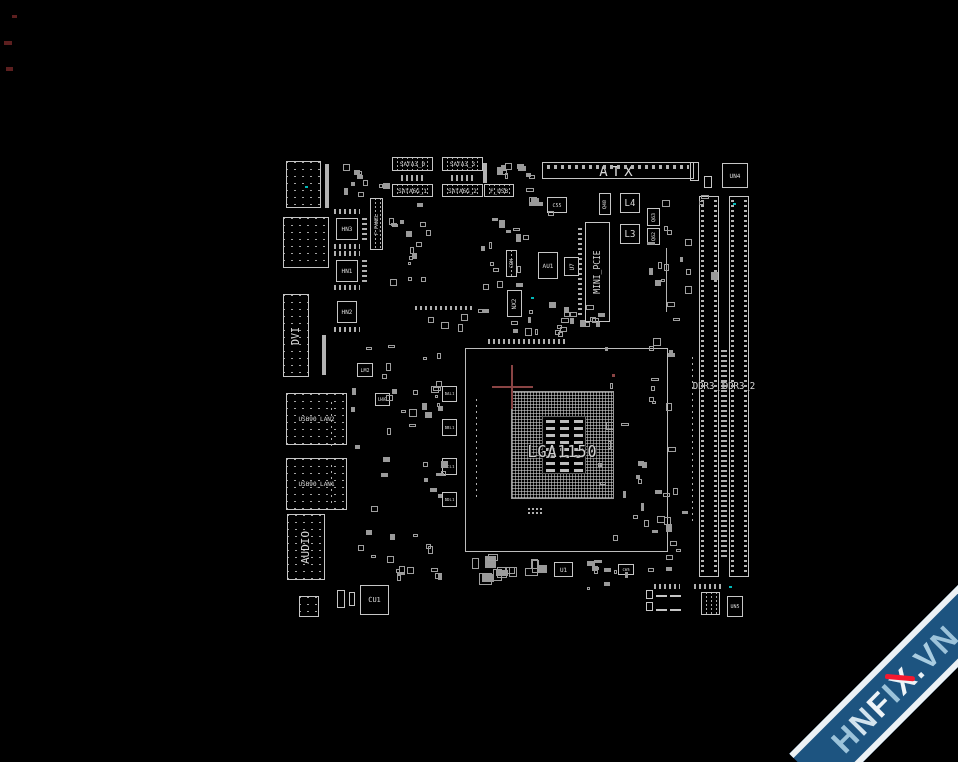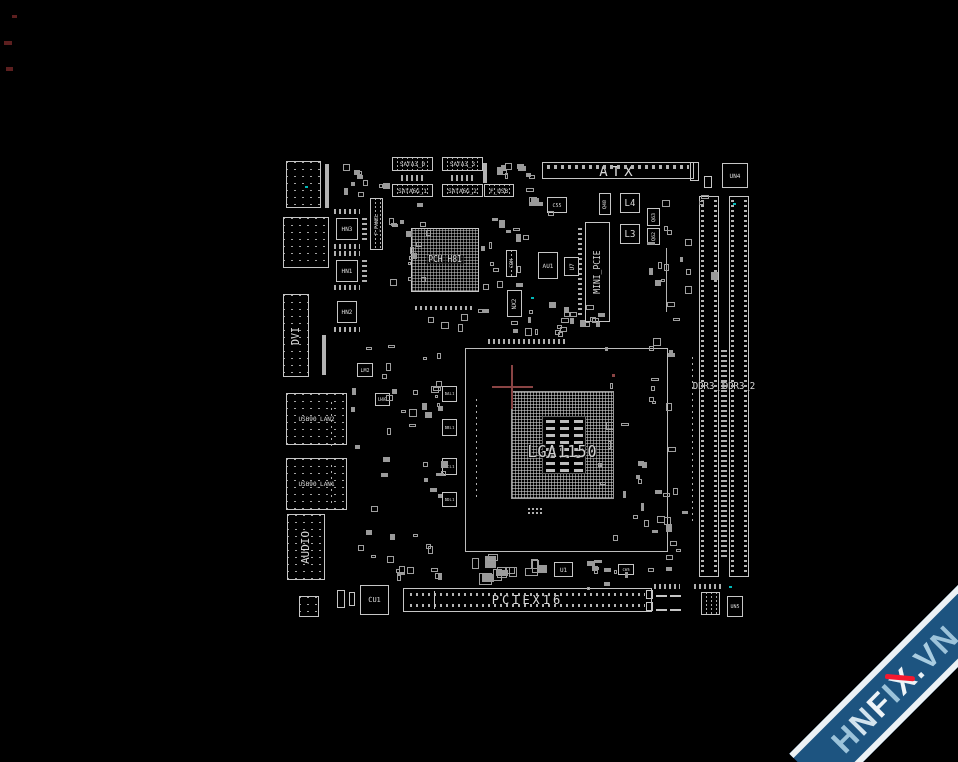--- a/index.html
+++ b/index.html
@@ -143,23 +143,20 @@
         <span class="lbl" style="font-size: 9px;">L3</span>
       </div>
       <div class="cmp k-label" style="left: 647px; top: 208px; width: 13px; height: 18px;">
         <span class="lbl vert" style="font-size: 5px;">Q63</span>
       </div>
       <div class="cmp k-label" style="left: 647px; top: 228px; width: 13px; height: 17px;">
         <span class="lbl vert" style="font-size: 5px;">Q62</span>
       </div>
       <div class="cmp k-plain" style="left: 690px; top: 162px; width: 9px; height: 19px;"></div>
       <div class="cmp k-plain" style="left: 704px; top: 176px; width: 8px; height: 12px;"></div>
-      <div class="cmp k-bga" style="left: 411px; top: 228px; width: 68px; height: 64px;">
-        <span class="lbl" style="font-size: 8px;">PCH H81</span>
-      </div>
       <div class="cmp k-hstrip nb" style="left: 415px; top: 306px; width: 60px; height: 4px;"></div>
       <div class="cmp k-plain" style="left: 585px; top: 222px; width: 25px; height: 100px;">
         <span class="lbl vert" style="font-size: 8px;">MINI_PCIE</span>
       </div>
       <div class="cmp k-vstrip nb" style="left: 578px; top: 228px; width: 4px; height: 90px;"></div>
       <div class="cmp k-conn" style="left: 506px; top: 250px; width: 11px; height: 27px;">
         <span class="lbl vert" style="font-size: 5px;">COM</span>
       </div>
       <div class="cmp k-label" style="left: 538px; top: 252px; width: 20px; height: 27px;">
         <span class="lbl" style="font-size: 6px;">AU1</span>
@@ -198,26 +195,20 @@
         <span class="lbl" style="font-size: 9px;">DDR3_1</span>
       </div>
       <div class="cmp k-ddr" style="left: 729px; top: 196px; width: 20px; height: 381px;">
         <div class="dcol" style="left: 1px;"></div>
         <div class="dcol" style="right: 1px;"></div>
         <span class="lbl" style="font-size: 9px;">DDR3_2</span>
       </div>
       <div class="cmp k-dotv nb" style="left: 690px; top: 355px; width: 5px; height: 170px;"></div>
       <div class="cmp k-vstrip nb" style="left: 721px; top: 350px; width: 6px; height: 210px;"></div>
       <div class="cmp k-hstrip nb" style="left: 694px; top: 584px; width: 30px; height: 5px;"></div>
-      <div class="cmp k-pcie" style="left: 403px; top: 588px; width: 249px; height: 24px;">
-        <div class="prow" style="top: 4px;"></div>
-        <div class="prow" style="bottom: 4px;"></div>
-        <div class="pkey"></div>
-        <span class="lbl" style="font-size: 12px;">PCIEX16</span>
-      </div>
       <div class="cmp k-label" style="left: 360px; top: 585px; width: 29px; height: 30px;">
         <span class="lbl" style="font-size: 7px;">CU1</span>
       </div>
       <div class="cmp k-label" style="left: 554px; top: 562px; width: 19px; height: 15px;">
         <span class="lbl" style="font-size: 6px;">U1</span>
       </div>
       <div class="cmp k-label" style="left: 618px; top: 564px; width: 16px; height: 11px;">
         <span class="lbl" style="font-size: 4px;">C65</span>
       </div>
       <div class="cmp k-quad nb" style="left: 656px; top: 590px; width: 25px; height: 26px;">

